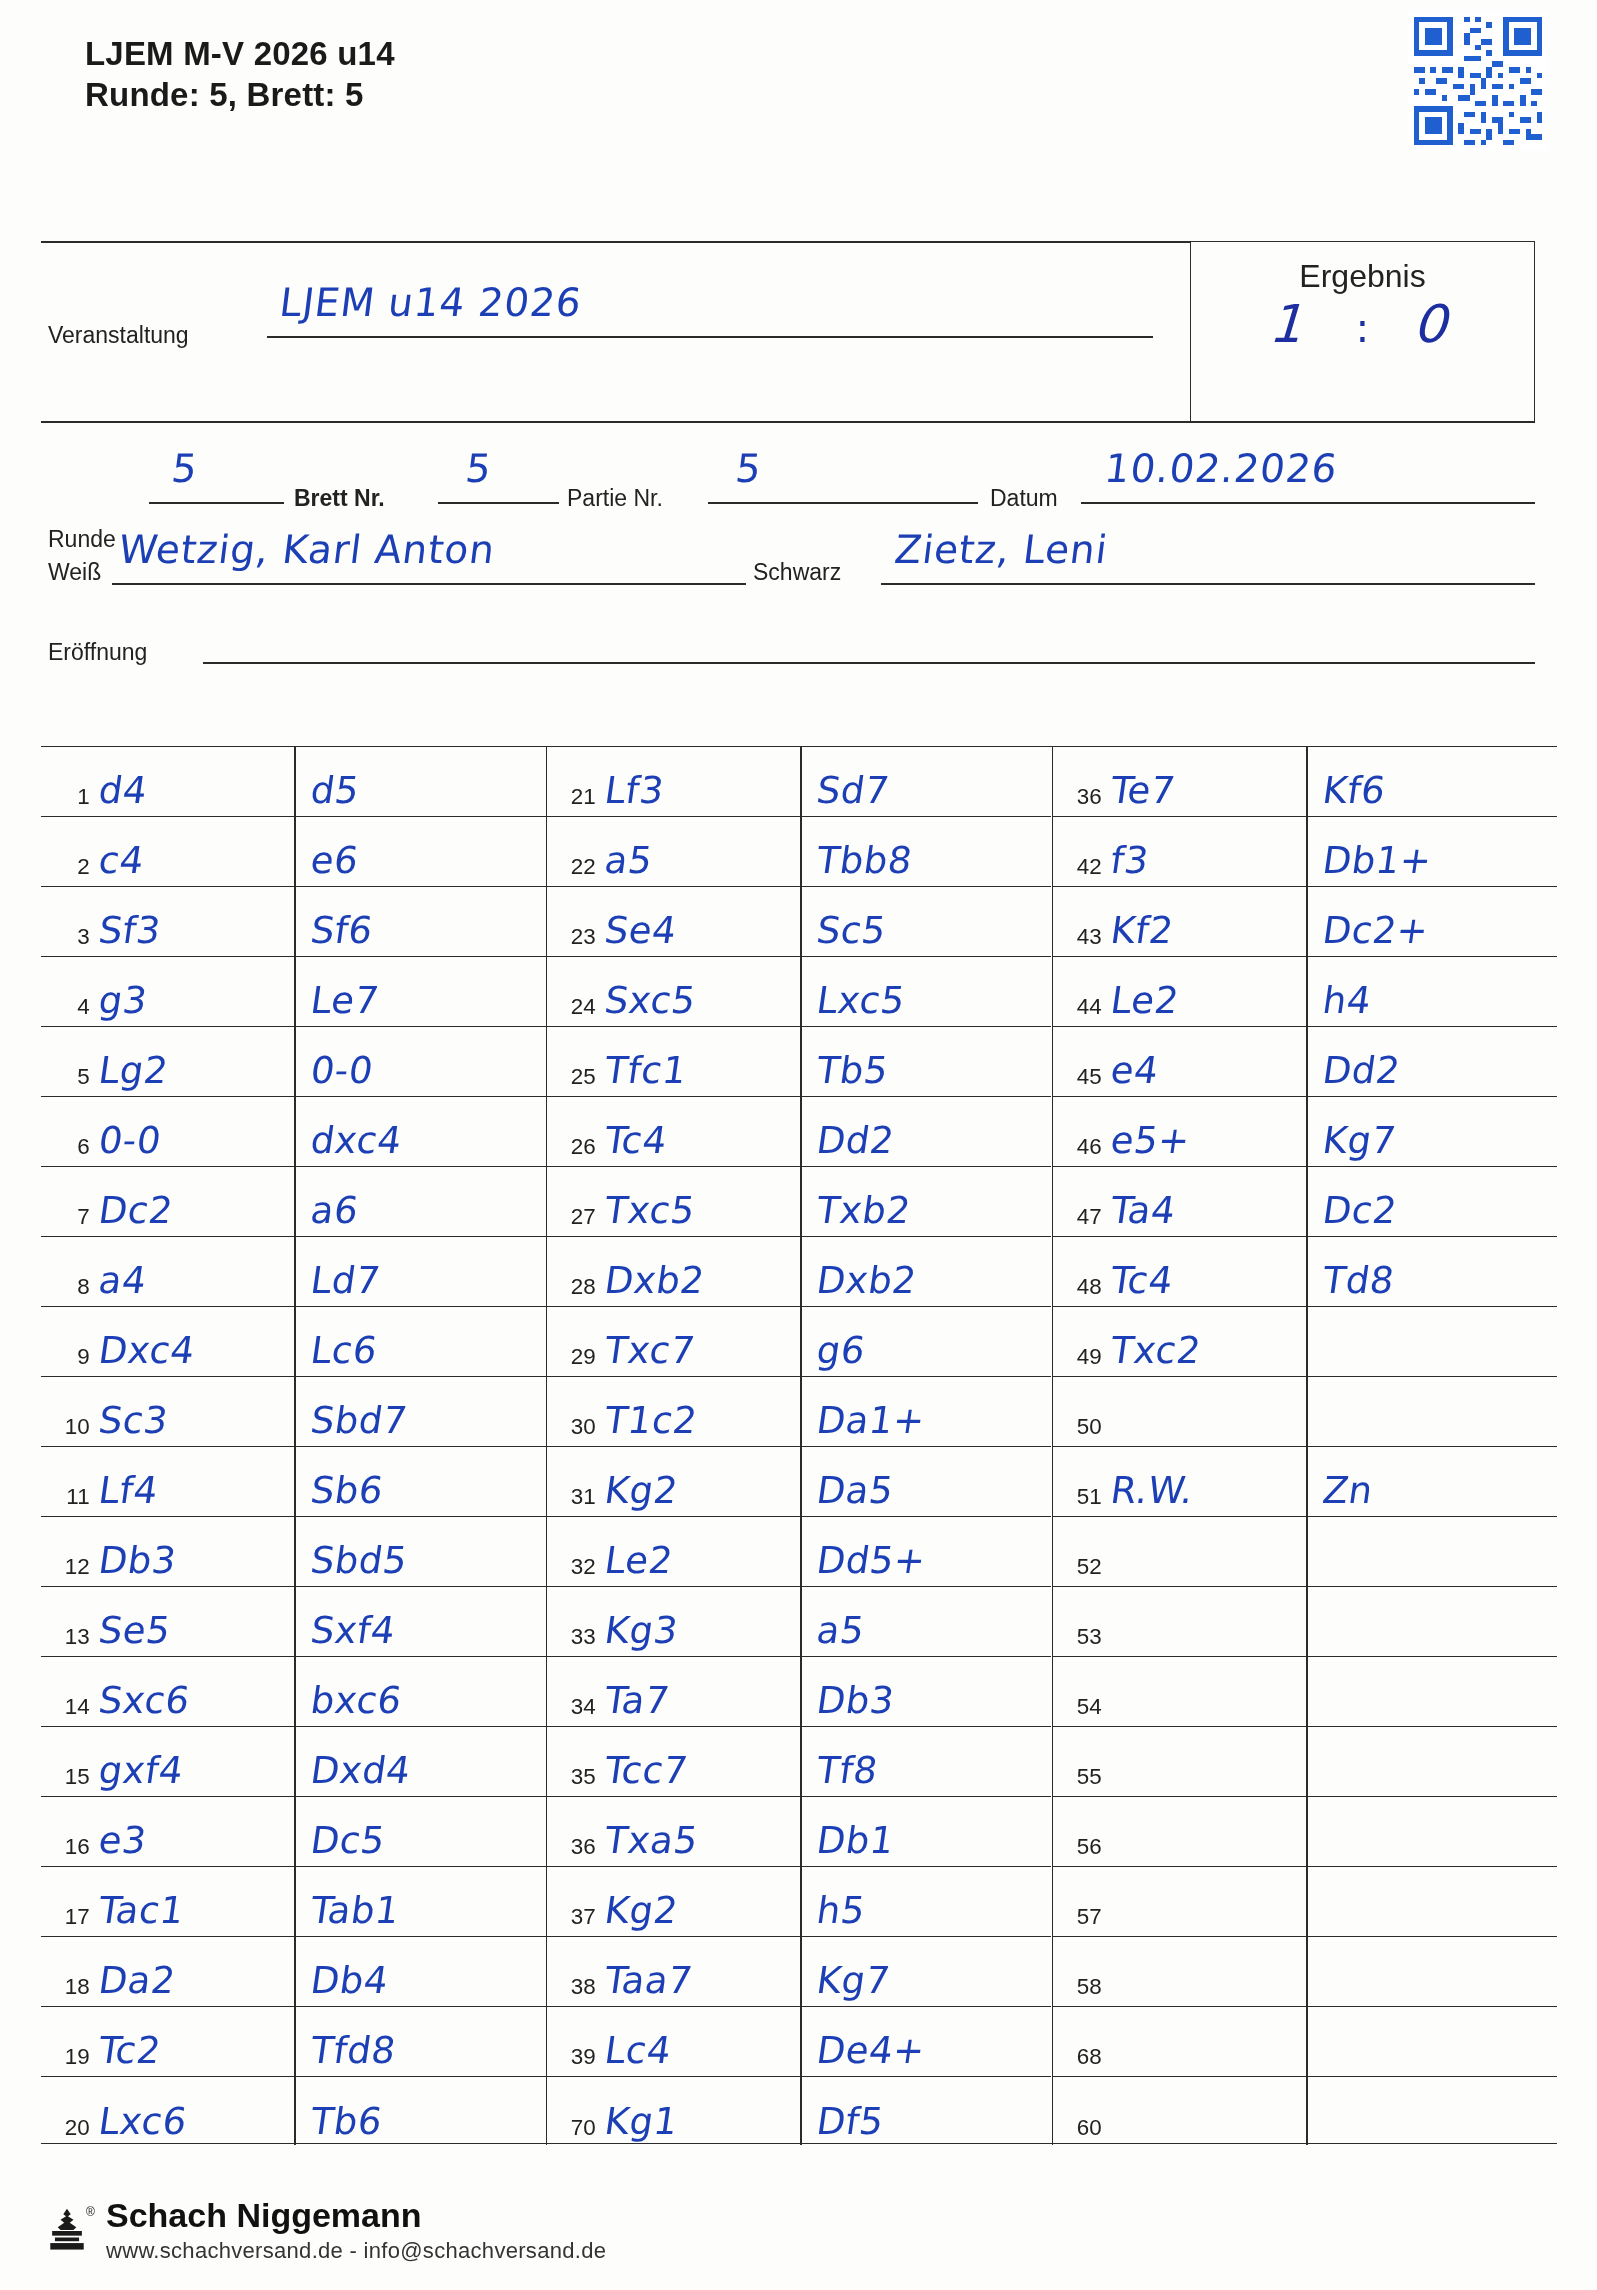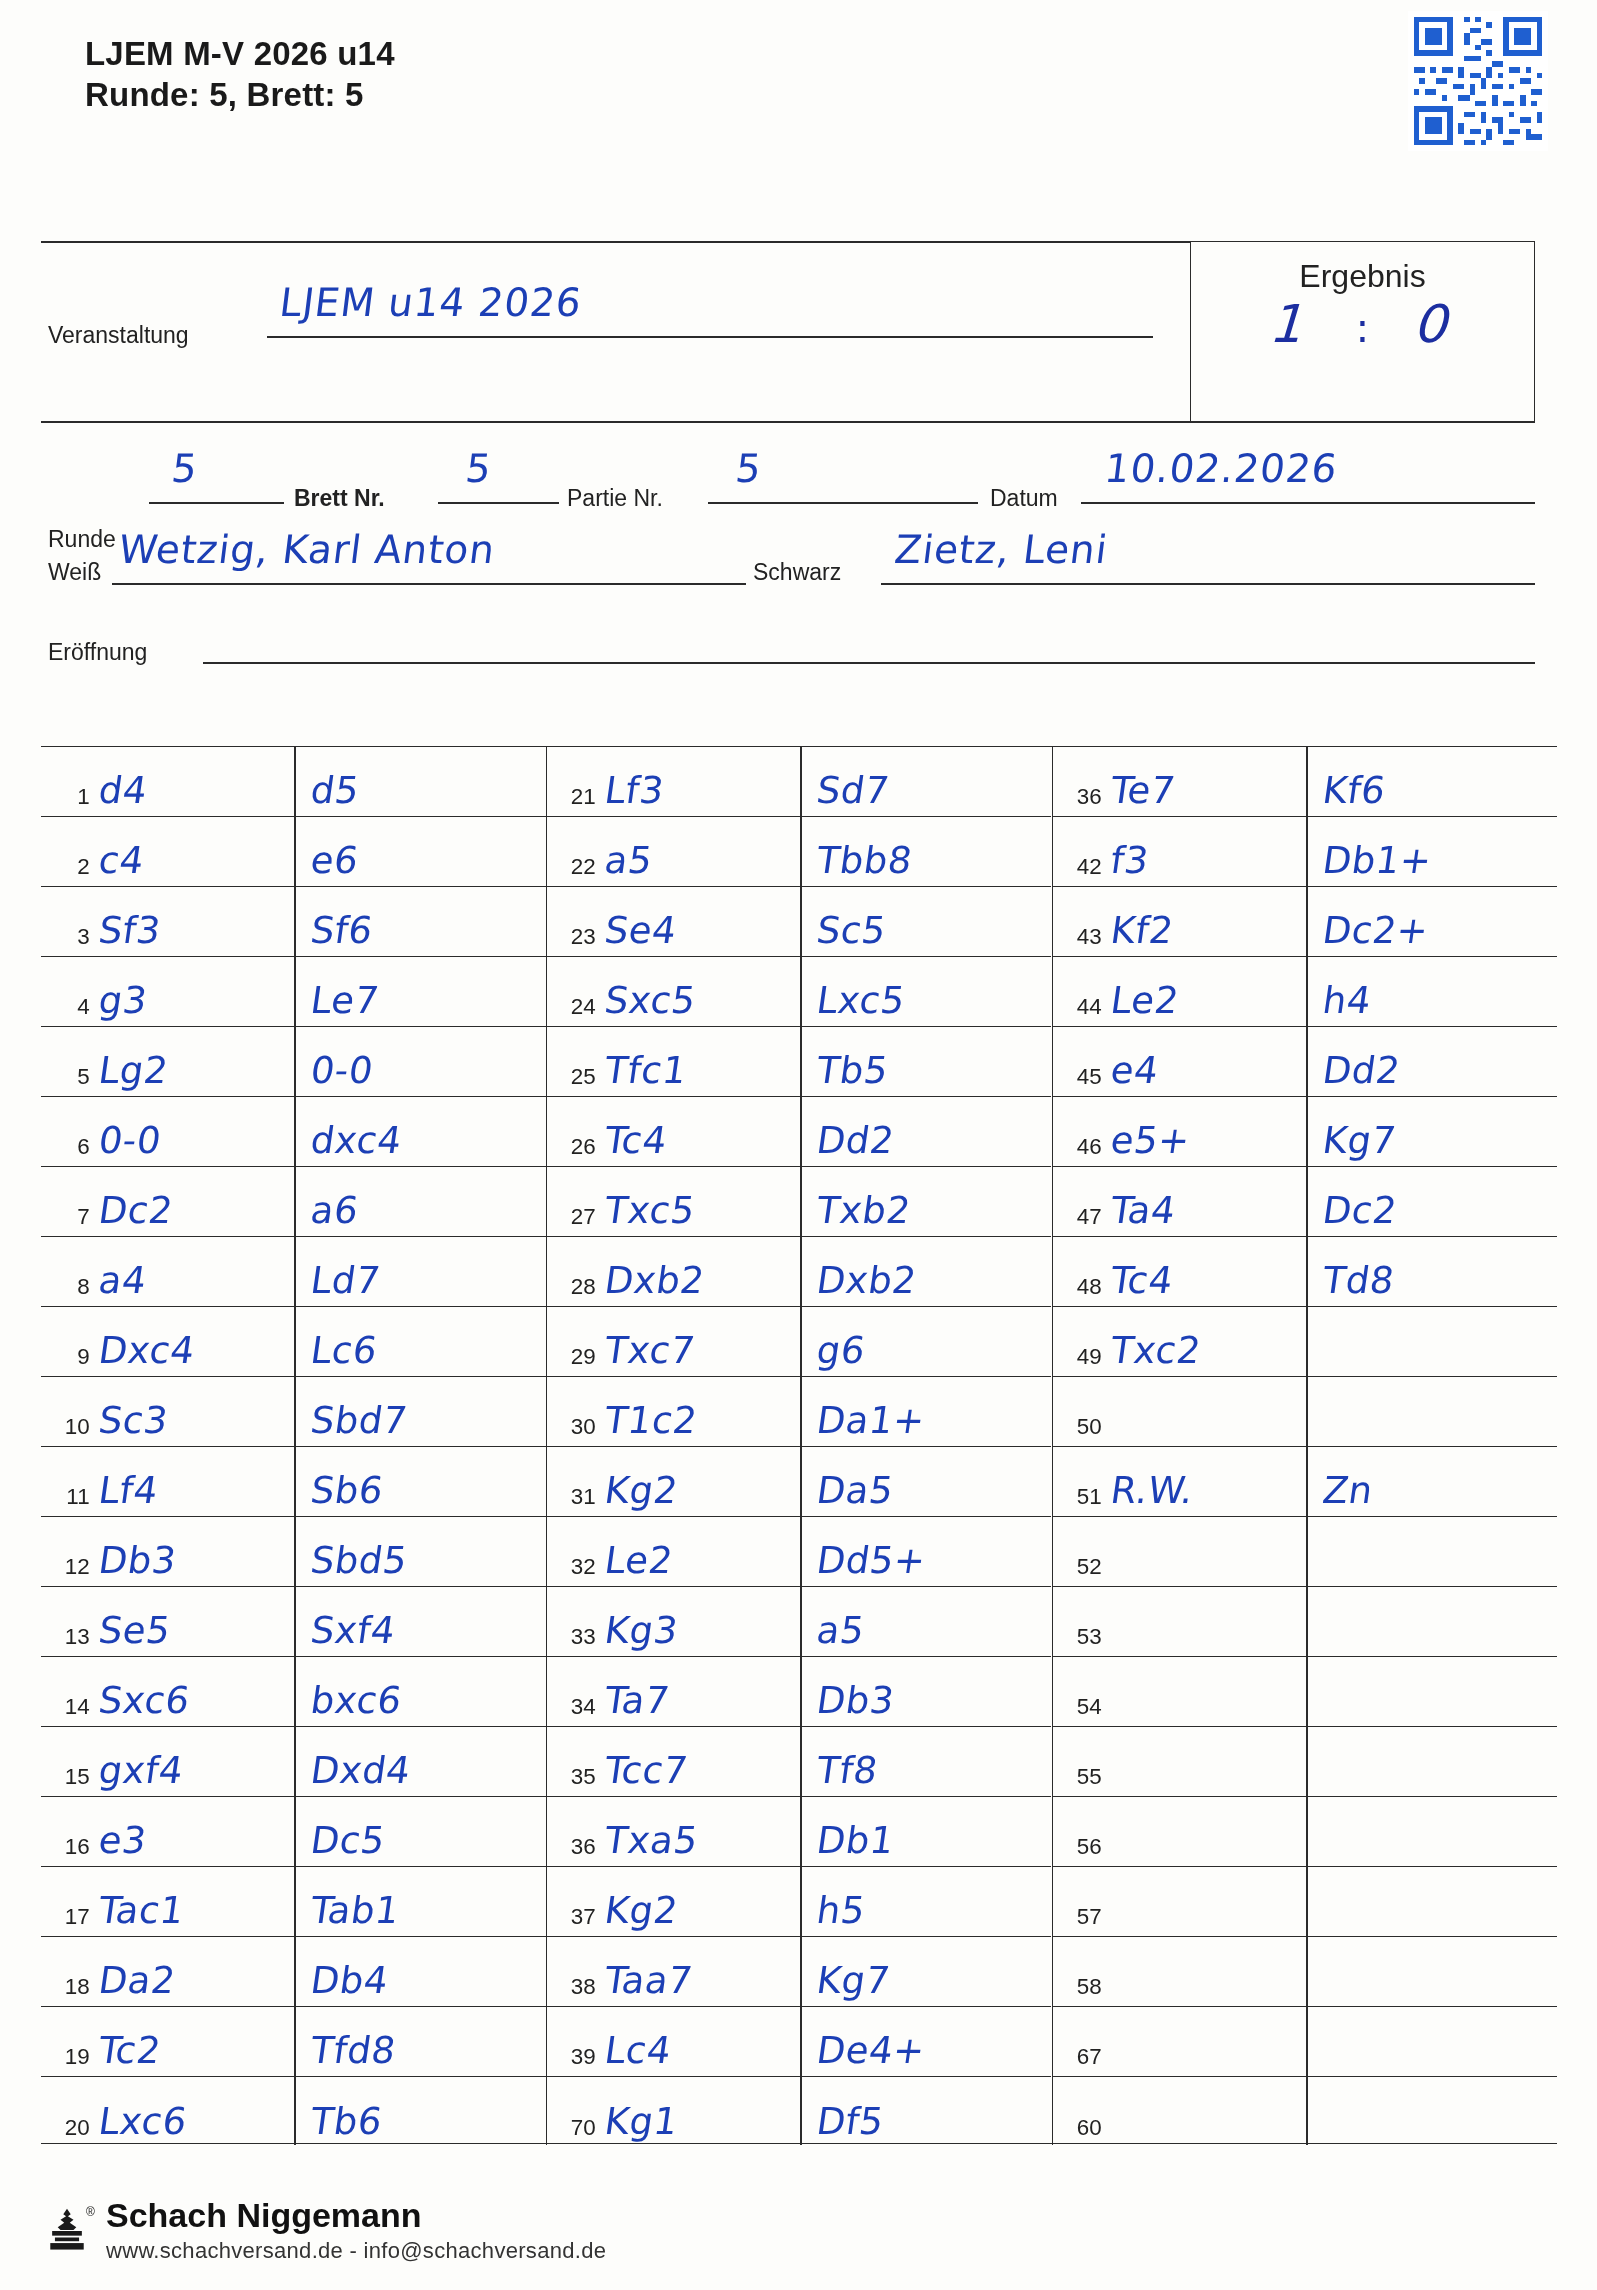--- a/index.html
+++ b/index.html
@@ -620,21 +620,21 @@
           <span class="num">57</span>
           <span class="mv w"></span>
           <span class="mv b"></span>
         </div>
         <div class="row">
           <span class="num">58</span>
           <span class="mv w"></span>
           <span class="mv b"></span>
         </div>
         <div class="row">
-          <span class="num">67</span>
+          <span class="num">68</span>
           <span class="mv w"></span>
           <span class="mv b"></span>
         </div>
         <div class="row">
           <span class="num">60</span>
           <span class="mv w"></span>
           <span class="mv b"></span>
         </div>
       </div>
   </div>

